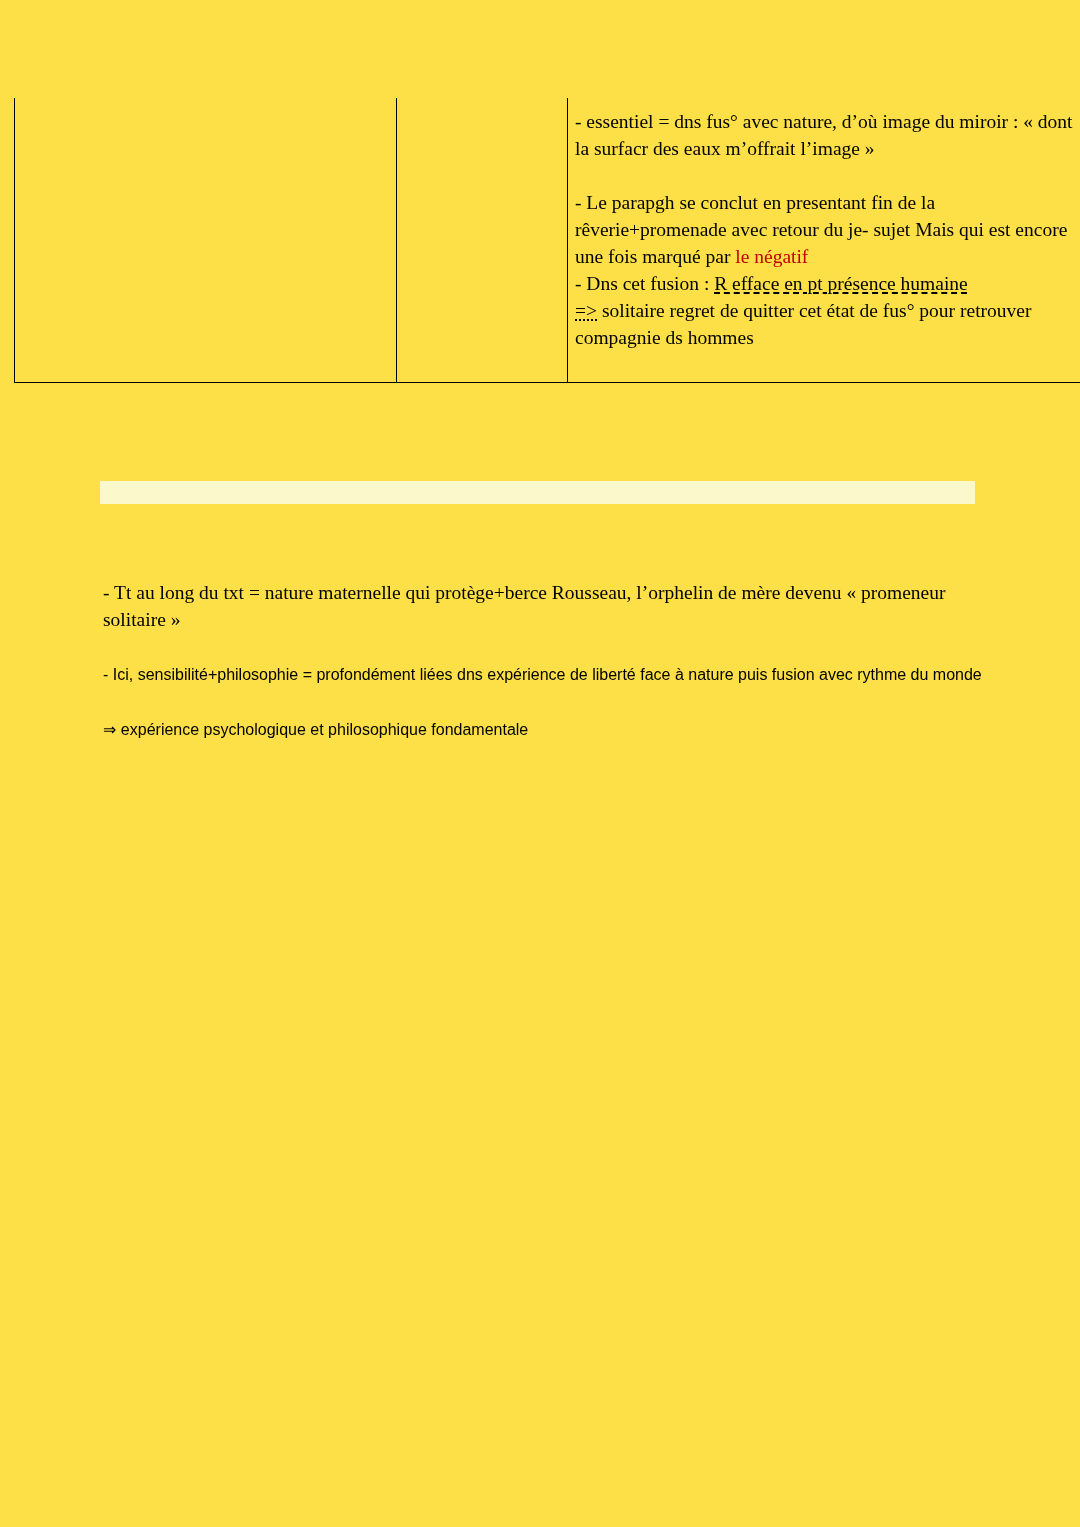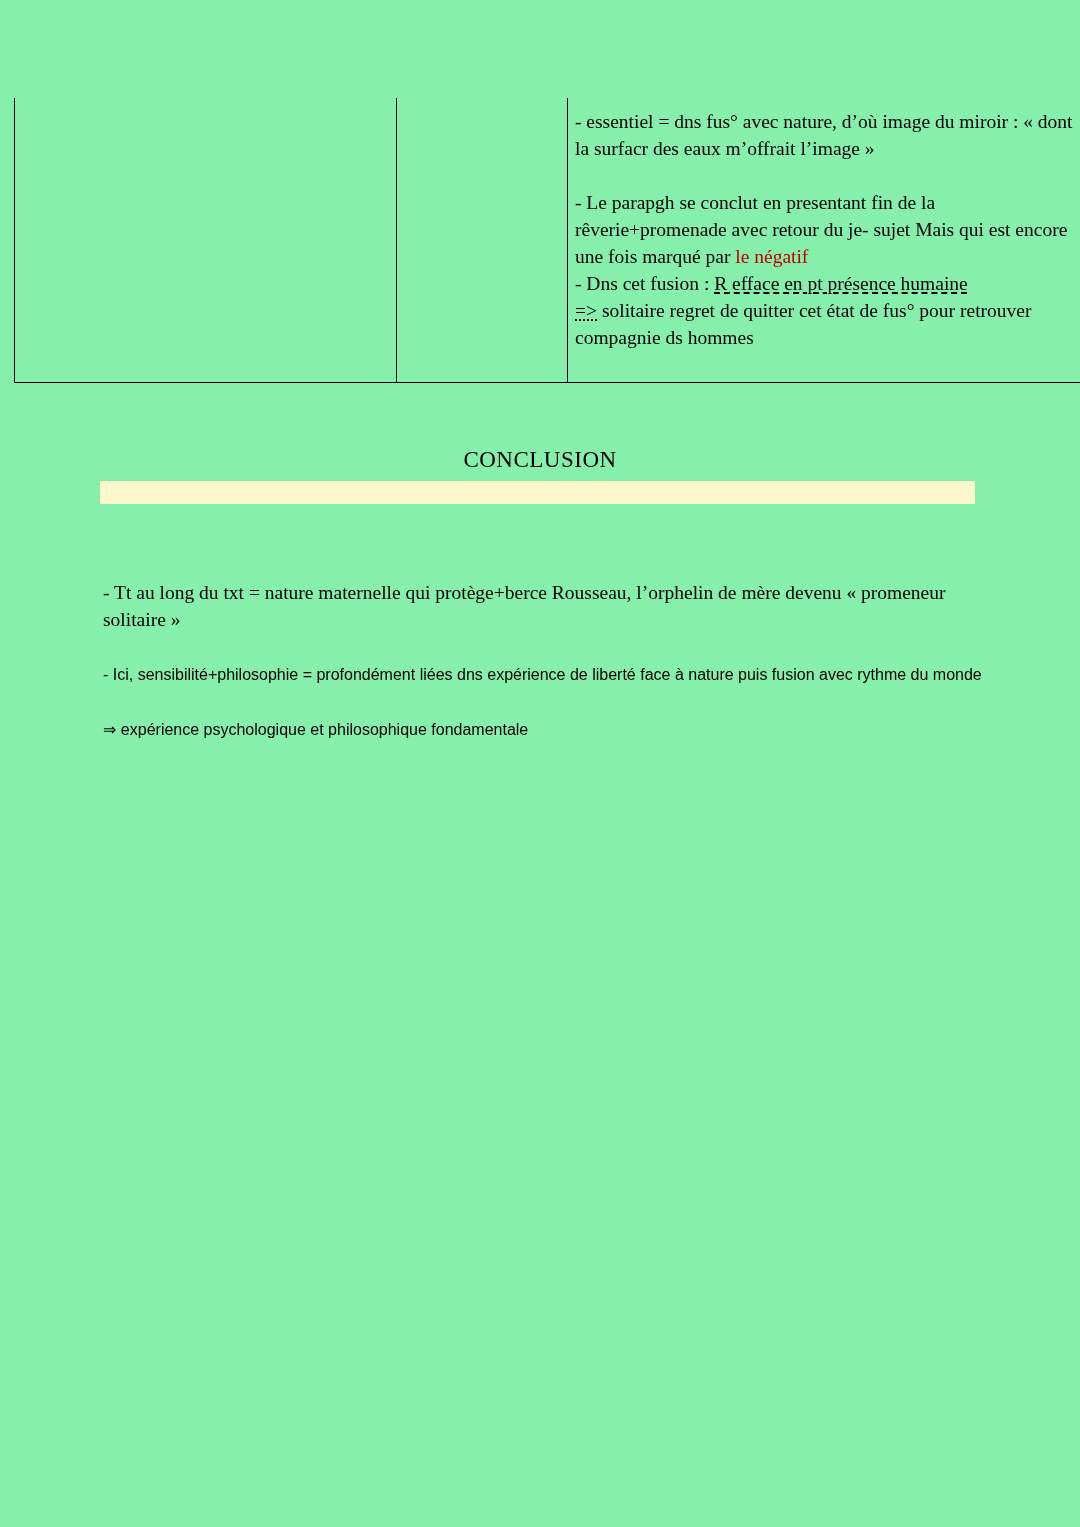--- a/index.html
+++ b/index.html
@@ -1,20 +1,20 @@
 <!DOCTYPE html>
 <html style="--red: #c00000; --highlight: #fbf9cc;"><head>
 <meta charset="utf-8">
 <style>
   html, body { margin: 0; padding: 0; background: #ffffff; }
   .page {
     position: relative;
     width: 1080px;
     height: 1527px;
-    background: #86efac;
+    background: #fde047;
     font-family: "Liberation Serif", serif;
     color: #000000;
     overflow: hidden;
   }
 
   
   .notes-table {
     position: absolute;
     left: 14px;
     top: 98px;
@@ -108,21 +108,20 @@
         <p class="cell-para">
           <span>- Le parapgh se conclut en presentant fin de la rêverie+promenade avec retour du je- sujet Mais qui est encore une fois marqué par </span><span class="red-text">le négatif</span><br>
           <span>- Dns cet fusion : </span><span class="ul-dashed">R efface en pt présence humaine</span><br>
           <span class="ul-dotted">=&gt;</span><span> solitaire regret de quitter cet état de fus° pour retrouver compagnie ds hommes</span>
         </p>
       </td>
     </tr>
   </tbody>
     </table>
 
-  <h1 class="conclusion-heading">CONCLUSION</h1>
 
   <div class="highlight-line"></div>
 
   <div class="conclusion-body">
     <p class="para-serif">-  Tt au long du txt = nature maternelle qui protège+berce Rousseau, l’orphelin de mère devenu « promeneur solitaire »</p>
     <p class="para-sans">- Ici, sensibilité+philosophie = profondément liées dns expérience de liberté face à nature puis fusion avec rythme du monde</p>
     <p class="para-sans">⇒ expérience psychologique et philosophique fondamentale</p>
   </div>
 
 </div>

